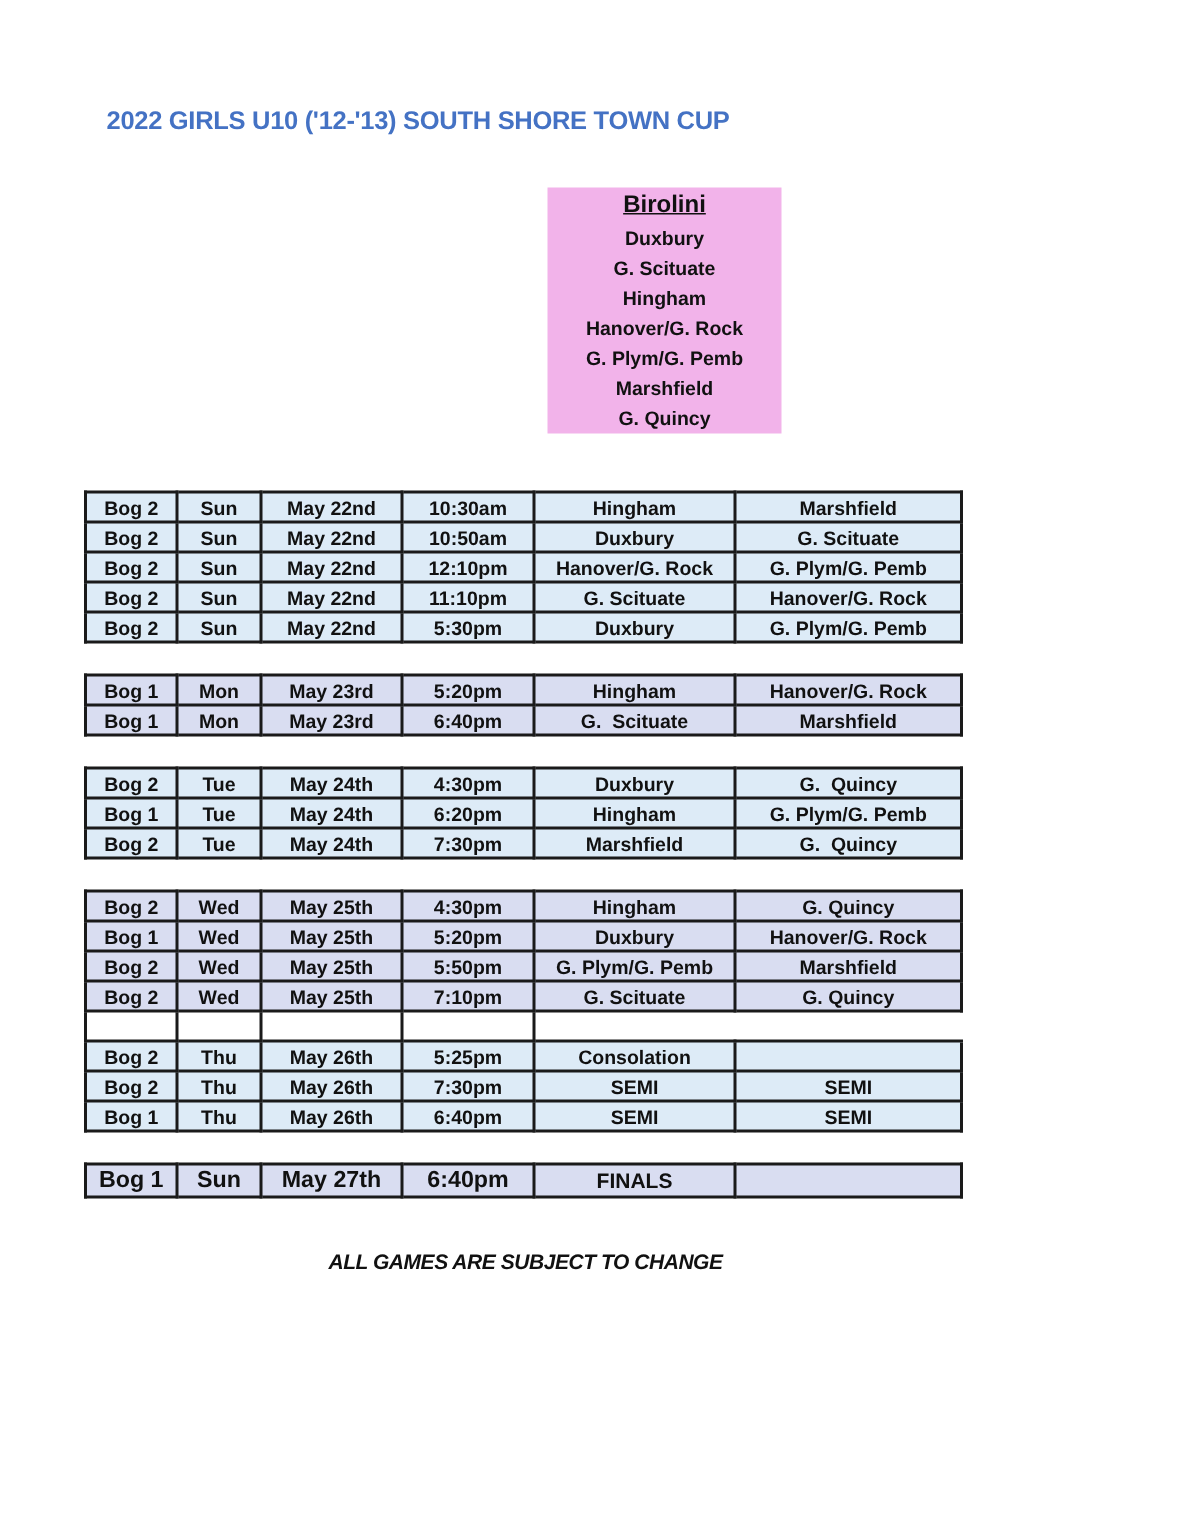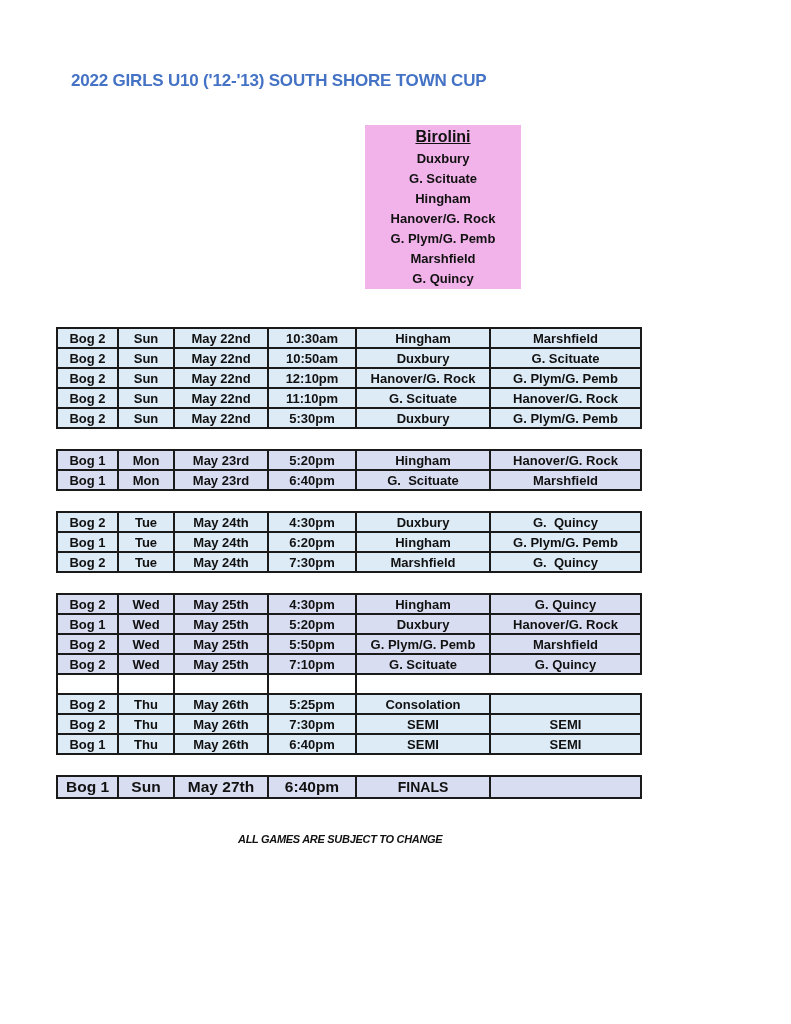--- a/index.html
+++ b/index.html
@@ -35,22 +35,22 @@
     border: 2px solid #1a1a1a;
   }
   .sched tr.spacer td { border: none; background: transparent; height: 20px; }
   .sched tr.blue td { background: #DDEBF7; }
   .sched tr.lav td { background: #D9DDF1; }
   .sched tr.blank td { background: #ffffff; }
   .sched tr.blank td.merged { border-right: none; }
   .sched tr.final td { height: 20px; font-size: 15.5px; }
   .sched tr.final td.c5 { font-size: 14px; }
   .footer {
-    position: absolute; left: 238px; top: 833px;
-    font-size: 11px; font-weight: bold; font-style: italic;
+    position: absolute; left: 219px; top: 833px;
+    font-size: 14px; font-weight: bold; font-style: italic;
     letter-spacing: -0.3px; white-space: nowrap;
   }
 </style>
 </head>
 <body>
 
 <div class="title">2022 GIRLS U10 ('12-'13) SOUTH SHORE TOWN CUP</div>
 
 <div class="pool">
   <div class="pool-title">Birolini</div>

